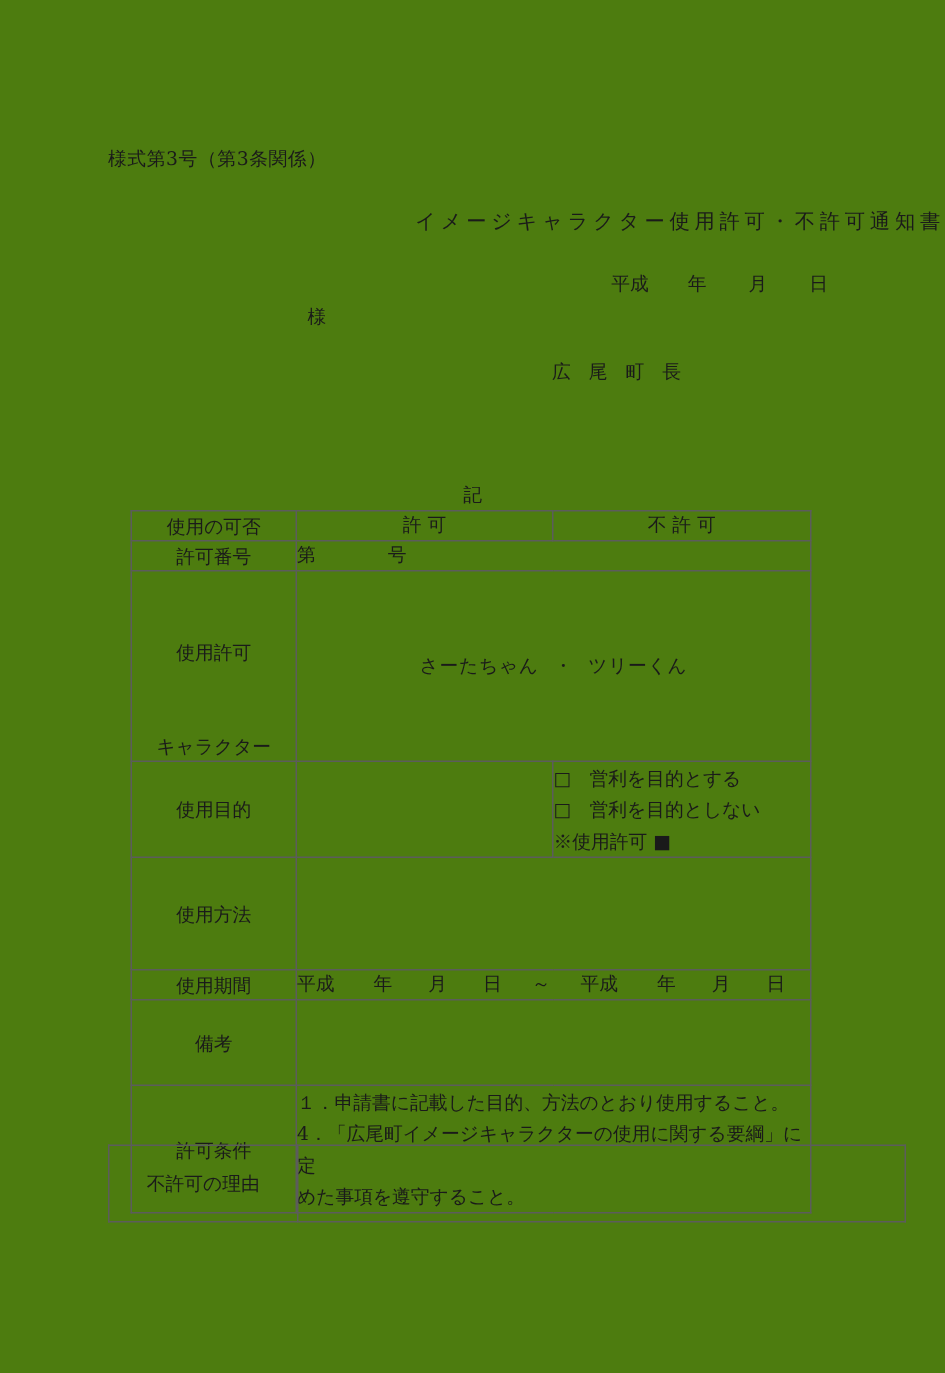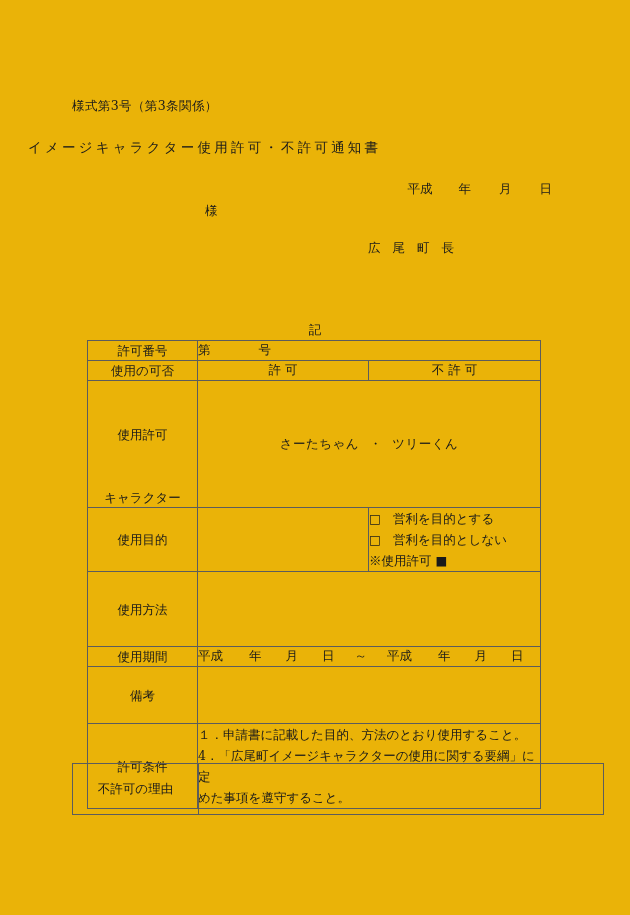--- a/index.html
+++ b/index.html
@@ -11,38 +11,38 @@
     width: 630px;
     height: 915px;
     position: relative;
     font-family: "DejaVu Serif", "Liberation Serif", serif;
     color: #1a1a1a;
     overflow: hidden;
   }
   .page {
     position: absolute;
     inset: 0;
-    background: #eab308;
+    background: #4d7c0f;
   }
 
   
   .form-no {
     position: absolute;
     left: 72px;
     top: 98px;
     font-size: 12.5px;
     letter-spacing: 0.4px;
     white-space: nowrap;
   }
   .doc-title {
     position: absolute;
     left: 0;
     right: 0;
     top: 139px;
-    text-align: left;
+    text-align: right;
     font-size: 13.5px;
     letter-spacing: 3.2px;
     padding-left: 28px;
     white-space: nowrap;
   }
   .date-line {
     position: absolute;
     right: 78px;
     top: 181px;
     font-size: 12.5px;
@@ -189,30 +189,30 @@
   <div class="ki-mark">記</div>
 
   <table class="main-table">
     <colgroup>
       <col class="col-label">
         <col class="col-mid">
         <col class="col-right">
     </colgroup>
     <tbody>
       <tr>
+        <td class="lbl">使用の可否</td>
+        <td class="cell-center">許 可</td>
+        <td class="cell-center">不 許 可</td>
+      </tr>
+
+      <tr>
         <td class="lbl">許可番号</td>
         <td class="cell-pad" colspan="2">
           <span class="no-line"><span>第</span><span class="gap-w"></span><span>号</span></span>
         </td>
-      </tr>
-
-      <tr>
-        <td class="lbl">使用の可否</td>
-        <td class="cell-center">許 可</td>
-        <td class="cell-center">不 許 可</td>
       </tr>
 
       <tr>
         <td class="lbl">
           <span class="l2">使用許可</span>
           <span class="l2">キャラクター</span>
         </td>
         <td class="cell-center" colspan="2">
           <span class="char-names"><span>さーたちゃん</span><span class="sep">・</span><span>ツリーくん</span></span>
         </td>

